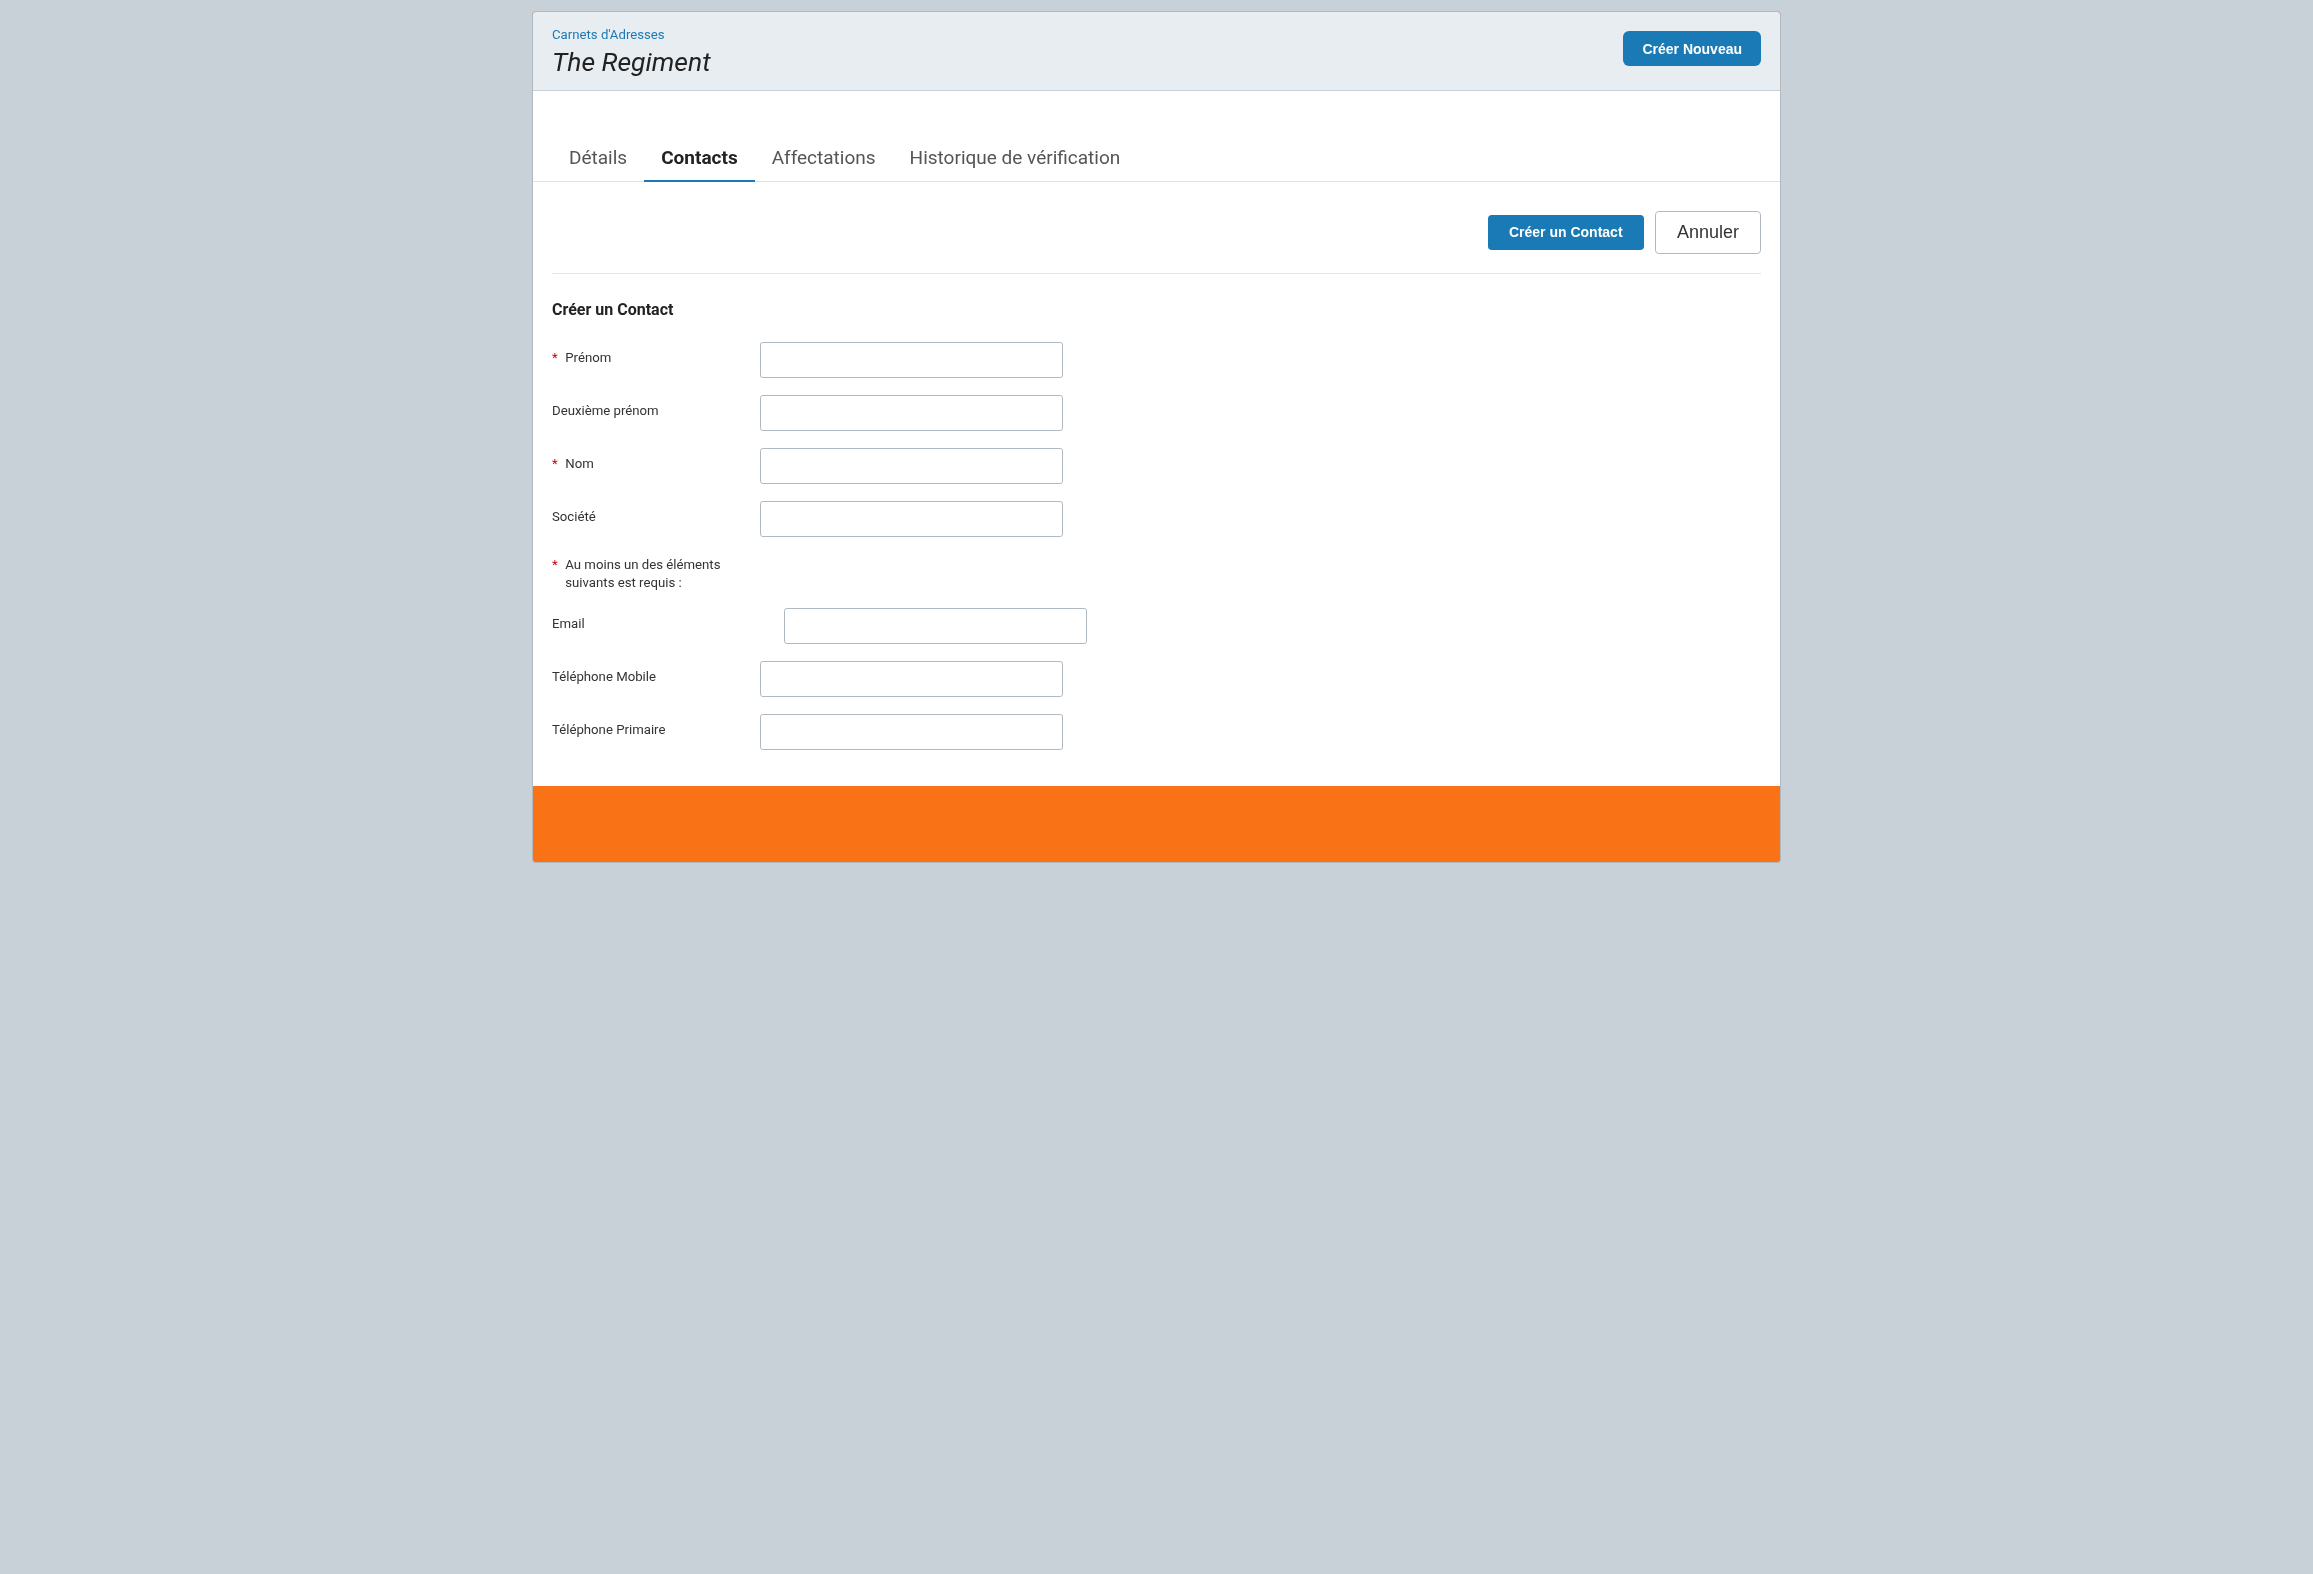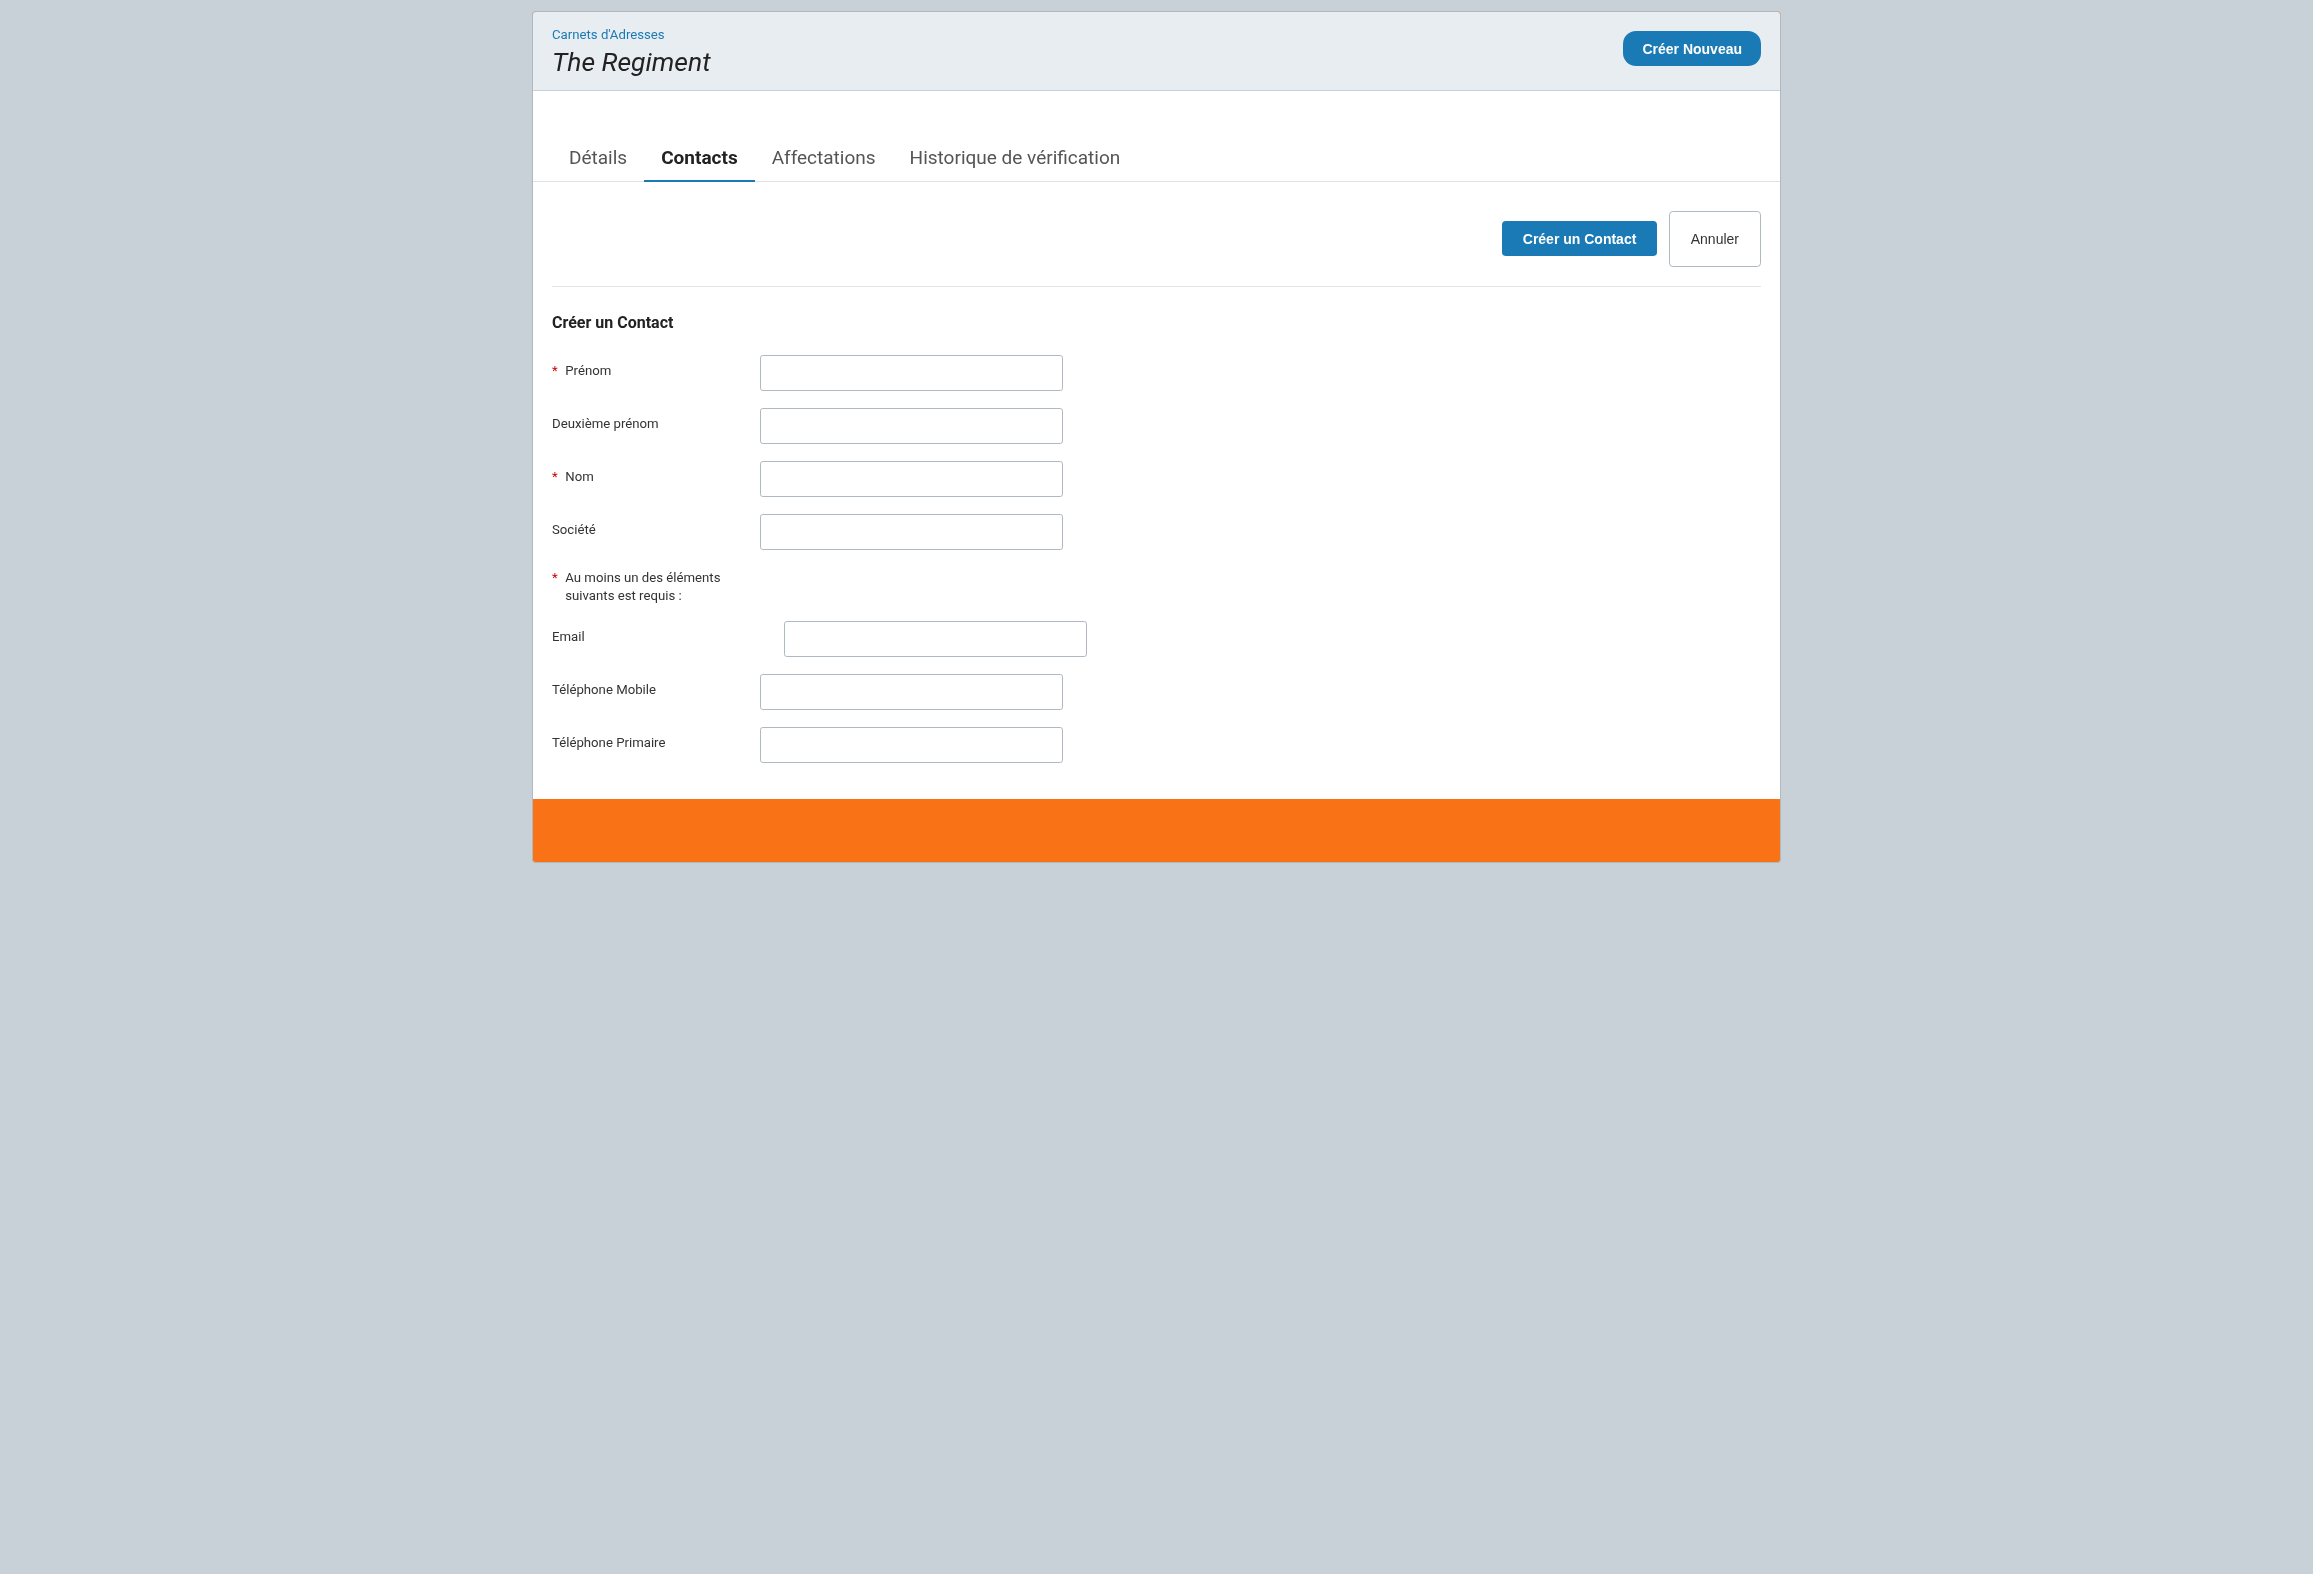--- a/index.html
+++ b/index.html
@@ -54,21 +54,21 @@
       font-weight: 400;
       color: #222;
       margin-top: 3.8px;
       font-style: italic;
     }
 
     .create-new-btn {
       background: #1a7ab5;
       color: #fff;
       border: none;
-      border-radius: 13px;
+      border-radius: 6px;
       padding: 9.5px 19px;
       font-size: 14px;
       font-weight: 600;
       cursor: pointer;
       white-space: nowrap;
       margin-top: 3.8px;
     }
 
     
     .tabs-bar {
@@ -121,22 +121,22 @@
       font-size: 14px;
       font-weight: 600;
       cursor: pointer;
     }
 
     .btn-secondary {
       background: #fff;
       color: #333;
       border: 0.9px solid #b0b8c0;
       border-radius: 3.8px;
-      padding: 19px 21px;
-      font-size: 14px;
+      padding: 10px 21px;
+      font-size: 18px;
       font-weight: 400;
       cursor: pointer;
     }
 
     
     .form-section-title {
       font-size: 16px;
       font-weight: 700;
       color: #222;
       margin-bottom: 23px;

